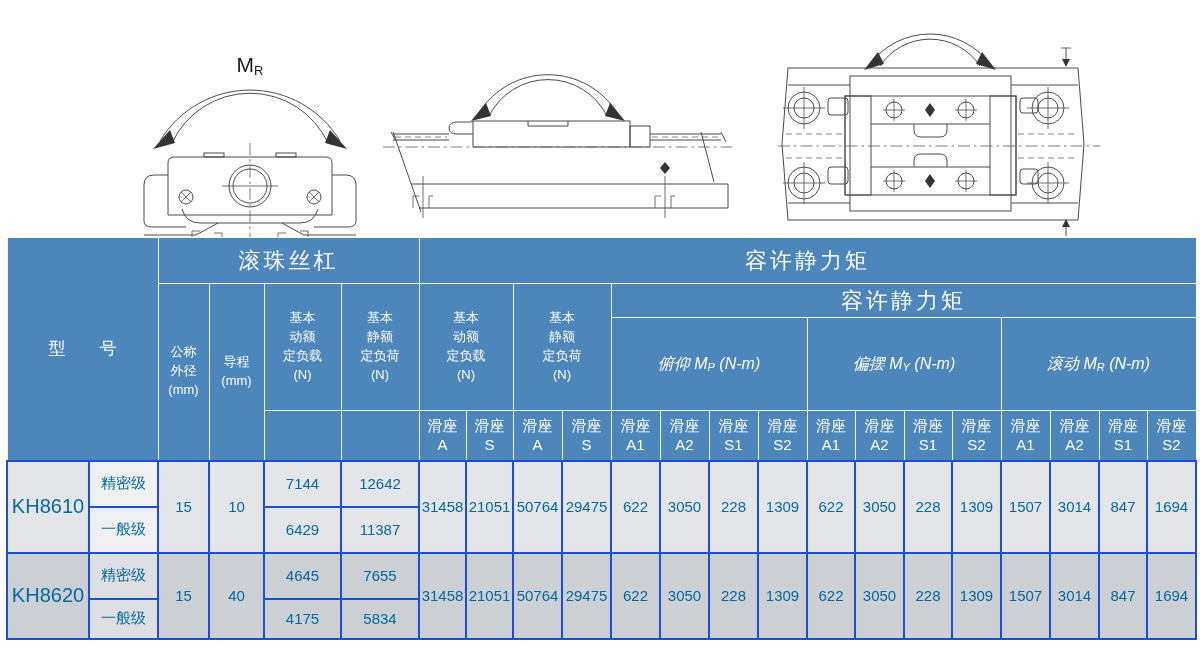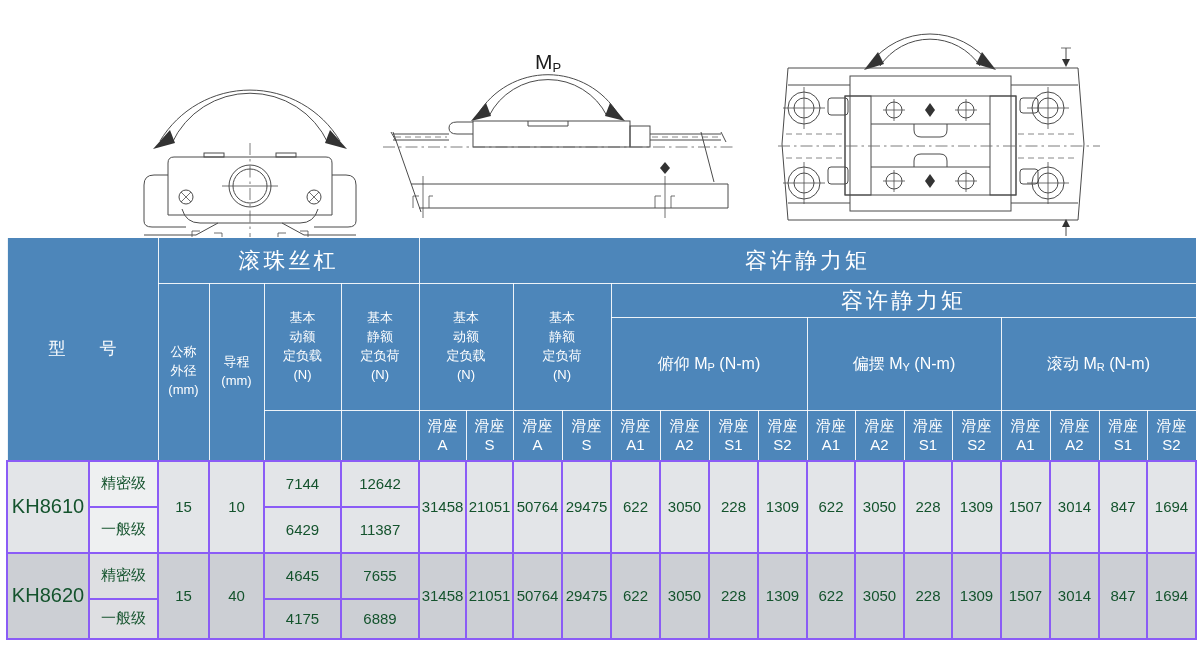--- a/index.html
+++ b/index.html
@@ -15,41 +15,42 @@
   .lt{stroke:#4b4b4b;stroke-width:.8;fill:none;}
   .dd{stroke:#6e6e6e;stroke-width:.9;fill:none;stroke-dasharray:12 4 2.5 4;}
   .ds{stroke:#7a7a7a;stroke-width:.9;fill:none;stroke-dasharray:6 4;}
   .fl{fill:#333;stroke:none;}
   
   table.spec{position:absolute;left:6px;top:237px;width:1189px;table-layout:fixed;
              border-collapse:collapse;}
   table.spec th,table.spec td{padding:0;text-align:center;vertical-align:middle;}
   table.spec th{background:#4d86ba;color:#fff;font-weight:400;
                 border:1.5px solid rgba(255,255,255,.9);}
-  table.spec td{border:2px solid #8b5cf6;color:#14532d;}
+  table.spec td{border:2px solid #1d4ed8;color:#0369a1;}
   .hr1{height:46px;} .hr2{height:34px;} .hr3{height:93px;} .hr4{height:50px;}
   .br1,.br3{height:46px;} .br2{height:46px;} .br4{height:40px;}
   th.grp{font-size:22px;letter-spacing:3px;}
   th.model-h{font-size:17px;}
   th.vh{font-size:13px;line-height:1.45;white-space:pre-line;}
-  th.mh{font-size:16px;}
+  th.mh{font-size:16px;font-style:italic;}
   th.mh sub{font-size:11px;vertical-align:-2px;}
   th.sh{font-size:15px;line-height:1.3;}
   td.model{font-size:20px;}
   td.grade{font-size:15px;}
   td.num{font-size:15px;}
   .b1{background:#e3e5e8;} .b1g{background:#eef0f1;}
   .b2{background:#cccfd4;} .b2g{background:#dedfe2;}
 </style>
 </head>
 <body>
 
 <div class="page">
 
   <figure class="diag" style="left:100px;top:45px;width:300px;height:192px;">
+    <div class="mlabel"><span>M</span><sub>R</sub></div>
     <svg width="300" height="192" viewBox="0 0 300 192">
       <line class="dd" x1="150" y1="98" x2="150" y2="200"></line>
       <path class="ln" d="M60 96 A105 105 0 0 1 240 96"></path>
       <path class="ln" d="M72 98 A86 86 0 0 1 228 98"></path>
       <polygon class="fl" points="53,104 70,85 75,98"></polygon>
       <polygon class="fl" points="247,104 230,85 225,98"></polygon>
       <path class="ln" d="M68 118 Q68 112 74 112 L226 112 Q232 112 232 118 L232 170 L68 170 Z"></path>
       <rect class="ln" x="104" y="108" width="20" height="4"></rect>
       <rect class="ln" x="176" y="108" width="20" height="4"></rect>
       <circle class="ln" cx="150" cy="141" r="21"></circle>
@@ -68,21 +69,20 @@
       <path class="ln" d="M182 178 L204 190 L256 190"></path>
       <line class="ln" x1="44" y1="196" x2="256" y2="196"></line>
       <path class="lt" d="M92 196 L92 186 L100 186"></path>
       <path class="lt" d="M122 196 L122 188 L114 188"></path>
       <path class="lt" d="M208 196 L208 186 L200 186"></path>
       <path class="lt" d="M178 196 L178 188 L186 188"></path>
     </svg>
   </figure>
 
   <figure class="diag" style="left:383px;top:42px;width:350px;height:192px;">
-    <div class="mlabel" style="width:330px;"><span>M</span><sub>P</sub></div>
     <svg width="350" height="192" viewBox="0 0 350 192">
       <path class="ln" d="M95 72 A82 82 0 0 1 235 72"></path>
       <path class="ln" d="M106 74 A66 66 0 0 1 224 74"></path>
       <polygon class="fl" points="88,79 103,61 108,74"></polygon>
       <polygon class="fl" points="242,79 227,61 222,74"></polygon>
 
       <rect class="ln" x="90" y="79" width="157" height="26"></rect>
       <path class="ln" d="M145 79 L145 84 L185 84 L185 79"></path>
       <path class="ln" d="M90 80 L74 80 Q66 80 66 86 Q66 92 74 92 L90 92"></path>
       <rect class="ln" x="247" y="84" width="20" height="21"></rect>
@@ -373,17 +373,17 @@
       <td rowspan="2" class="b2 num">228</td>
       <td rowspan="2" class="b2 num">1309</td>
       <td rowspan="2" class="b2 num">1507</td>
       <td rowspan="2" class="b2 num">3014</td>
       <td rowspan="2" class="b2 num">847</td>
       <td rowspan="2" class="b2 num">1694</td>
     </tr>
     <tr class="br4">
       <td class="b2g grade">一般级</td>
       <td class="b2 num">4175</td>
-      <td class="b2 num">6889</td>
+      <td class="b2 num">5834</td>
     </tr>
   </tbody>
     </table>
 </div>
 
 </body></html>

